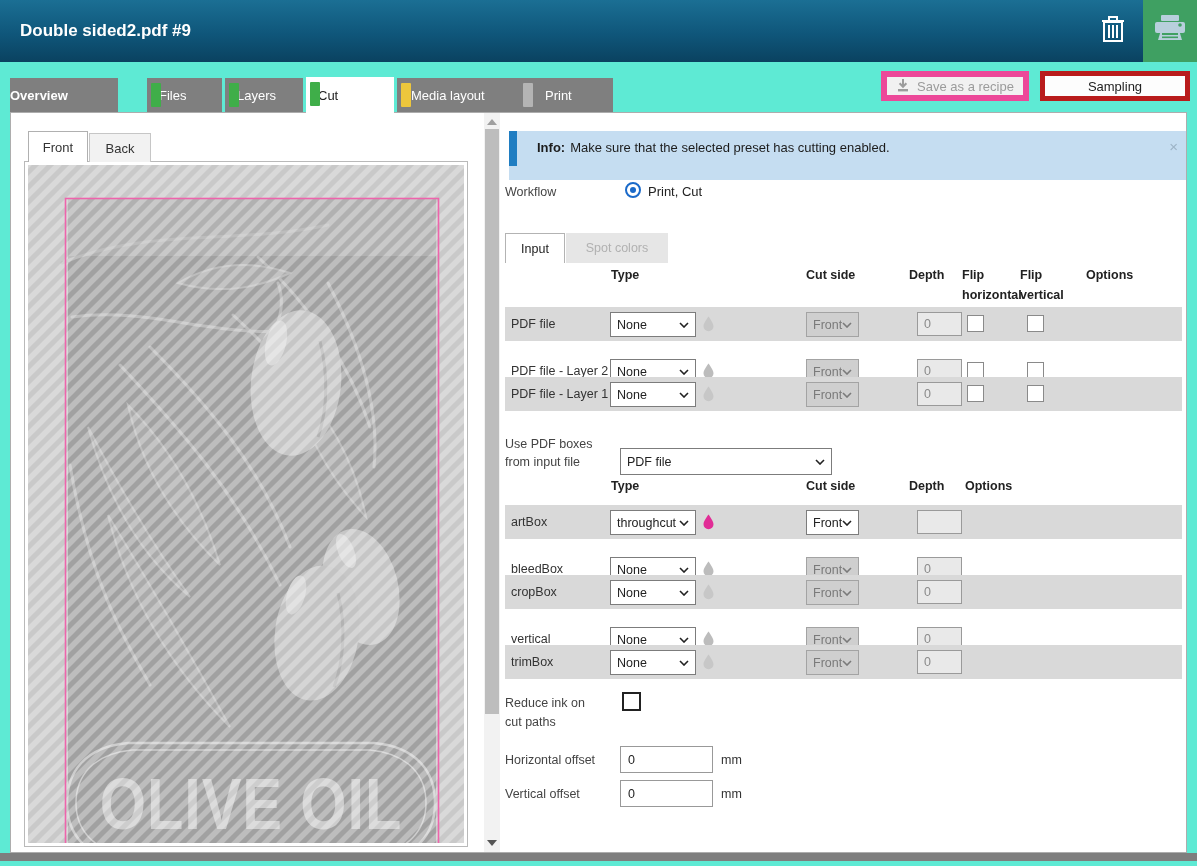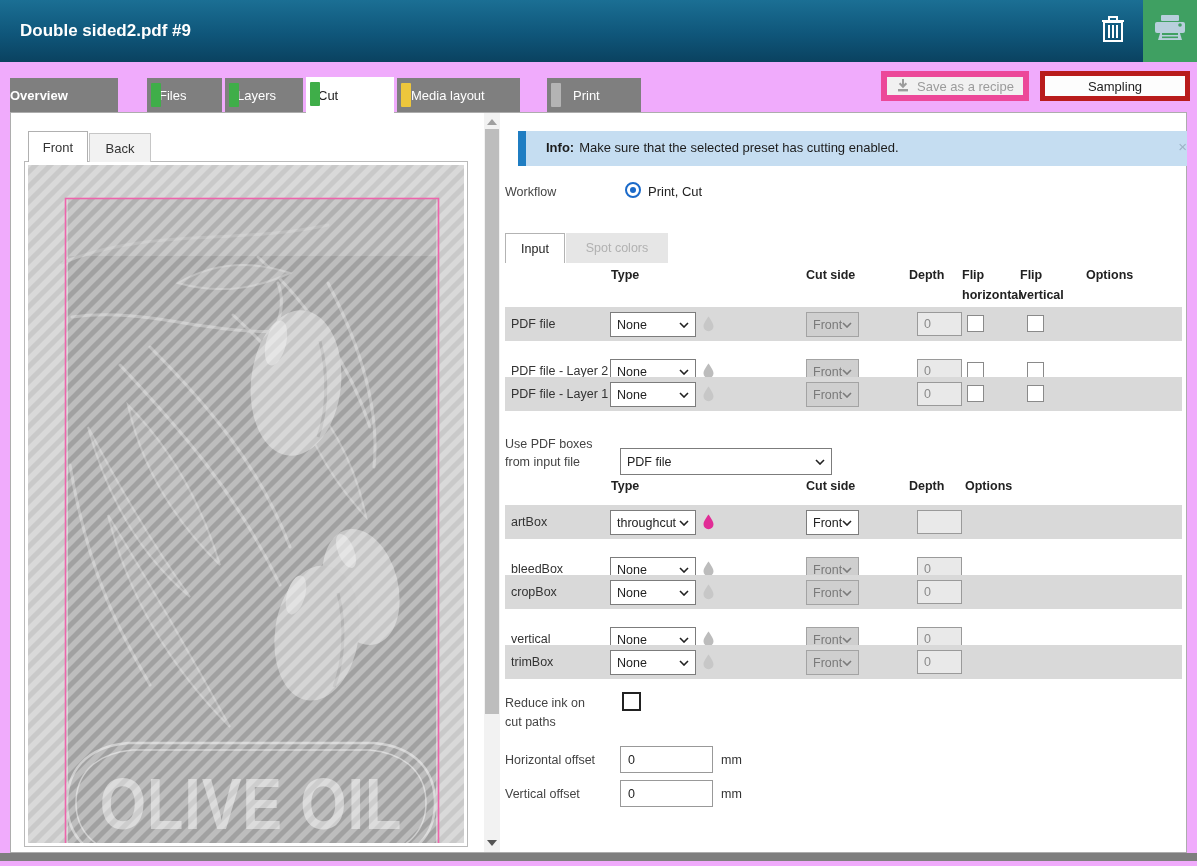--- a/index.html
+++ b/index.html
@@ -1,38 +1,38 @@
 <!DOCTYPE html>
 <html><head>
 <meta charset="utf-8">
 <style>
   * { margin:0; padding:0; box-sizing:border-box; }
   html,body { background:#e9e9e9; }
   body { font-family:"Liberation Sans", sans-serif; color:#333; }
-  .stage { position:relative; width:1197px; height:866px; background:#f0abfc; overflow:hidden; }
+  .stage { position:relative; width:1197px; height:866px; background:#5eead4; overflow:hidden; }
 
   
   .titlebar { position:absolute; left:0; top:0; width:1197px; height:62px;
     background:linear-gradient(180deg,#1b6f94 0%,#0f567a 55%,#0a4260 100%); }
   .doc-title { position:absolute; left:20px; top:0; line-height:62px; color:#fff;
     font-size:17px; font-weight:bold; }
   .tb-btn { position:absolute; top:0; height:62px; display:flex; align-items:center; justify-content:center; cursor:pointer; }
   .tb-trash { right:58px; width:52px; }
   .tb-print { right:0; width:54px; background:#3fa062; }
 
   
   .tab { position:absolute; top:78px; height:34px; background:#7f7f7f; color:#fff;
     font-size:13px; display:flex; align-items:center; cursor:pointer; }
   .tab .strip { position:absolute; left:4px; top:5px; width:10px; height:24px; border-radius:1px; }
   .tab-overview { left:10px; width:108px; font-weight:bold; }
   .tab-files { left:147px; width:75px; padding-left:12px; }
   .tab-layers { left:225px; width:78px; padding-left:12px; }
   .tab-cut { left:306px; top:77px; width:88px; height:36px; background:#fff; color:#222; z-index:3; padding-left:12px; }
   .tab-media { left:397px; width:123px; padding-left:14px; }
-  .tab-print { left:547px; width:94px; padding-left:26px; }
+  .tab-print { left:519px; width:94px; padding-left:26px; }
   .strip-green { background:#3fae49; }
   .strip-yellow { background:#edc63c; }
   .strip-gray { background:#b4b4b4; }
 
   .top-btn { position:absolute; top:71px; height:30px; display:flex; align-items:center; justify-content:center;
     gap:7px; font-size:13px; cursor:pointer; }
   .btn-save { left:881px; width:148px; background:#f1f1f1; border:6px solid #ec4899; color:#9b9b9b; }
   .btn-sampling { left:1040px; width:150px; background:#fdfdfd; border:5px solid #b91c1c; color:#222; }
 
   
@@ -47,21 +47,21 @@
 
   
   .vscroll { position:absolute; left:484px; top:113px; width:16px; height:739px; background:#f2f2f2; }
   .vscroll .thumb { position:absolute; left:1px; top:16px; width:14px; height:585px; background:#bdbdbd; cursor:pointer; }
   .arr { position:absolute; left:3px; width:0; height:0; cursor:pointer; }
   .arr-up { top:6px; border-left:5px solid transparent; border-right:5px solid transparent; border-bottom:6px solid #9f9f9f; }
   .arr-down { bottom:6px; border-left:5px solid transparent; border-right:5px solid transparent; border-top:6px solid #555; }
 
   
   .rpane { position:absolute; left:505px; top:112px; width:682px; height:741px; overflow:hidden; font-size:12.5px; }
-  .info { position:absolute; left:13px; top:19px; width:677px; height:35px; background:#c5ddf1;border-radius:7px; }
+  .info { position:absolute; left:4px; top:19px; width:677px; height:49px; background:#c5ddf1; }
   .info .bar { position:absolute; left:0; top:0; width:8px; height:35px; background:#1f7dc2; }
   .info .txt { position:absolute; left:28px; top:9px; font-size:13px; color:#1c1c1c; }
   .info .txt b { margin-right:5px; }
   .info .close { position:absolute; right:8px; top:7px; font-size:15px; color:#9db3c6; cursor:pointer; }
 
   .lbl { position:absolute; color:#444; }
   .radio { position:absolute; width:16px; height:16px; border:2px solid #1b6ac9; border-radius:50%; background:#fff; cursor:pointer; }
   .radio::after { content:""; position:absolute; left:3px; top:3px; width:6px; height:6px; border-radius:50%; background:#1b6ac9; }
 
   .sub-tab { position:absolute; top:121px; height:30px; display:flex; align-items:center; justify-content:center; font-size:12.5px; cursor:pointer; }

